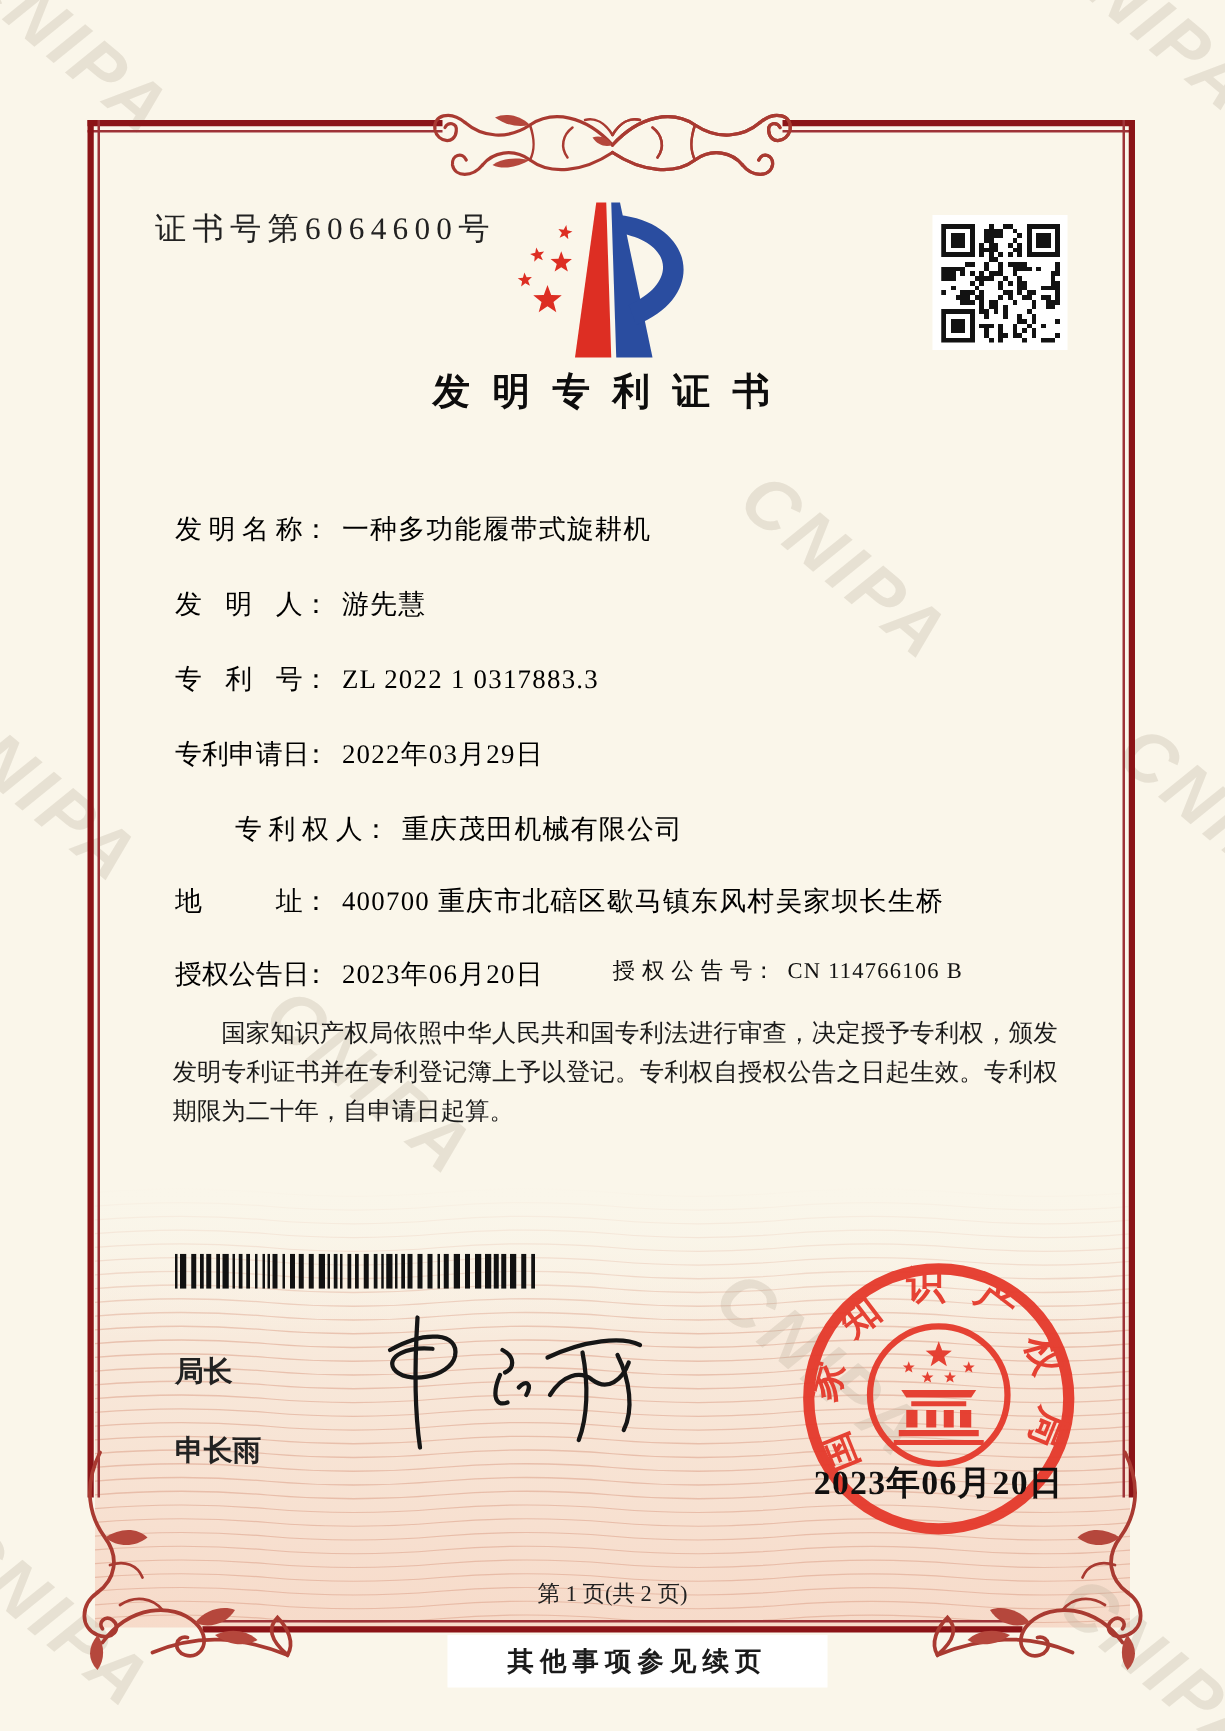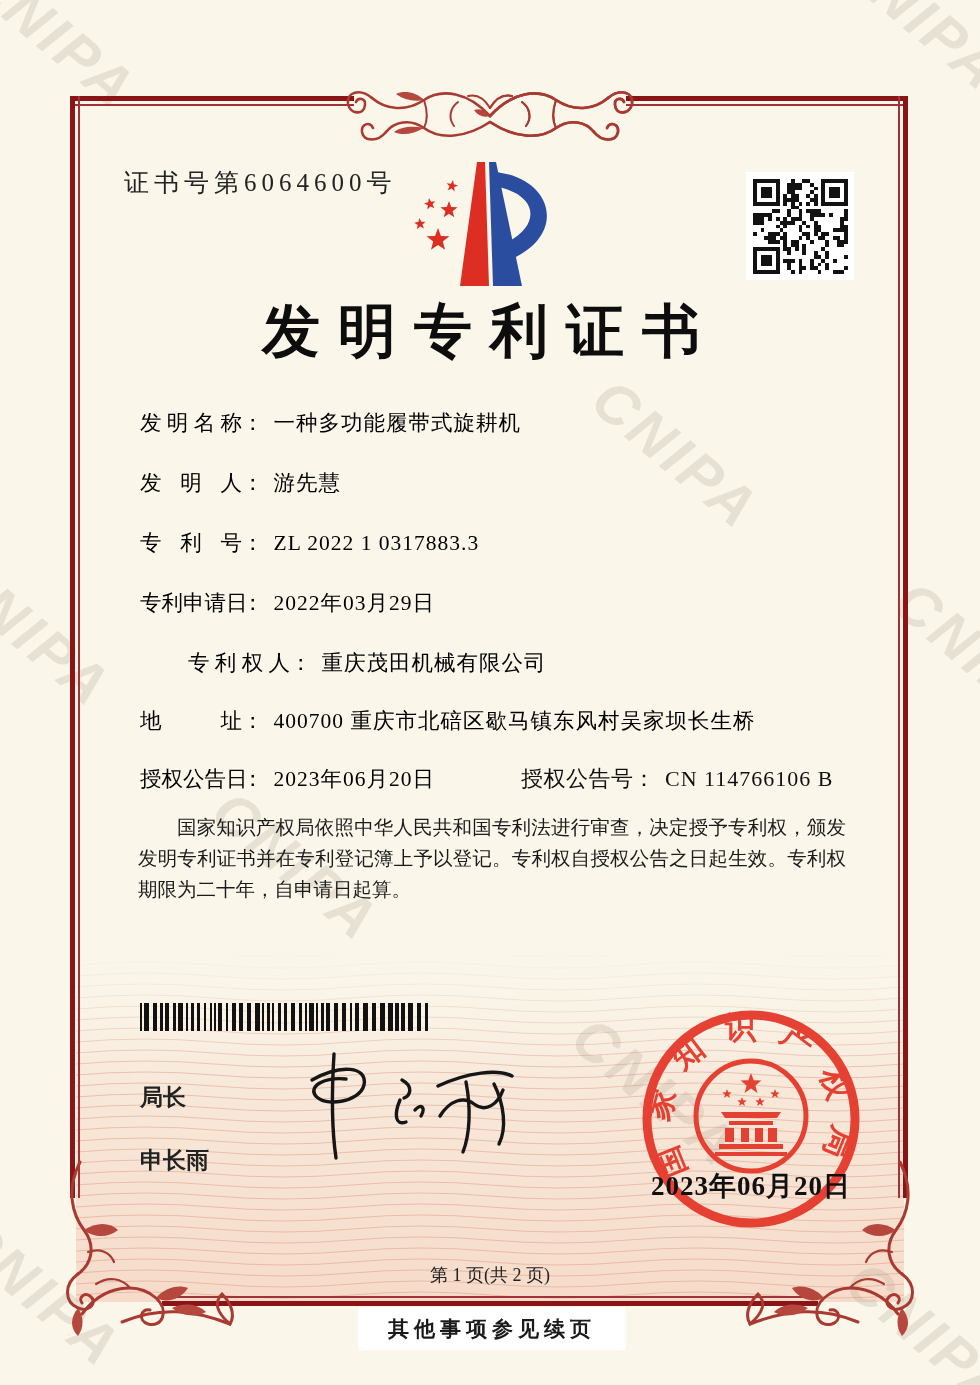--- a/index.html
+++ b/index.html
@@ -54,31 +54,31 @@
   .seg-right{left:898px;top:96px;height:1102px;flex-direction:row-reverse;}
   .seg-bottom{left:162px;top:1296px;width:656px;display:flex;flex-direction:column-reverse;}
   .ornament{position:absolute;z-index:5;pointer-events:none;}
 
   
   .cert-no{position:absolute;left:124px;top:166px;font-size:25px;letter-spacing:5px;color:#222;z-index:6;}
   .logo{position:absolute;left:414px;top:160px;z-index:6;}
   .qr-box{position:absolute;left:746px;top:172px;width:108px;height:108px;background:#fff;z-index:6;display:flex;align-items:center;justify-content:center;}
   .title{
     position:absolute;left:0;top:293px;width:100%;text-align:center;z-index:6;
-    font-size:58px;font-weight:700;letter-spacing:18px;color:#0d0d0d;
+    font-size:30px;font-weight:700;letter-spacing:18px;color:#0d0d0d;
   }
 
   
   .frow{position:absolute;left:140px;z-index:6;font-size:21.5px;color:#000000;white-space:nowrap;}
   .flabel{display:inline-block;width:102px;text-align:justify;text-align-last:justify;vertical-align:bottom;}
   .fcolon{display:inline-block;margin-right:10px;}
   .fvalue{letter-spacing:1px;}
   .r1{top:408px;} .r2{top:468px;} .r3{top:528px;} .r4{top:588px;}
   .r5{top:648px;margin-left:48px;} .r6{top:706px;} .r7{top:764px;}
-  .frow-right{position:absolute;left:490px;top:764px;z-index:6;font-size:22px;white-space:nowrap;margin-left:31px;}
+  .frow-right{position:absolute;left:490px;top:764px;z-index:6;font-size:18px;white-space:nowrap;}
   .frow-right .flabel{width:112px;}
 
   
   .body-text{position:absolute;left:138px;top:812px;width:708px;z-index:6;
     font-size:19.5px;line-height:31px;color:#1b1b1b;text-align:justify;}
   .body-text p{margin:0 0 6px 0;text-indent:2em;}
 
   
   .barcode{position:absolute;left:140px;top:1003px;z-index:6;}
 
@@ -89,21 +89,21 @@
   .sig-svg{position:absolute;left:282px;top:1038px;z-index:6;}
 
   
   .seal-svg{position:absolute;left:636px;top:1004px;z-index:7;opacity:.95;}
   .seal-date{position:absolute;left:648px;top:1168px;width:206px;z-index:8;
     text-align:center;font-size:27px;font-weight:700;letter-spacing:1px;color:#101010;}
 
   
   .page-info{position:absolute;left:0;top:1263px;width:100%;text-align:center;z-index:6;font-size:18px;color:#222;}
   .cont-note{
-    position:absolute;left:358px;top:1308px;width:268px;height:42px;z-index:8;
+    position:absolute;left:358px;top:1308px;width:304px;height:42px;z-index:8;
     background:#ffffff;display:flex;align-items:center;justify-content:center;
     font-size:21px;letter-spacing:5px;color:#1a1a1a;font-weight:600;
   }
 </style>
 </head>
 <body>
 
 <div class="wm wm1">CNIPA</div>
 <div class="wm wm2">CNIPA</div>
 <div class="wm wm3">CNIPA</div>

